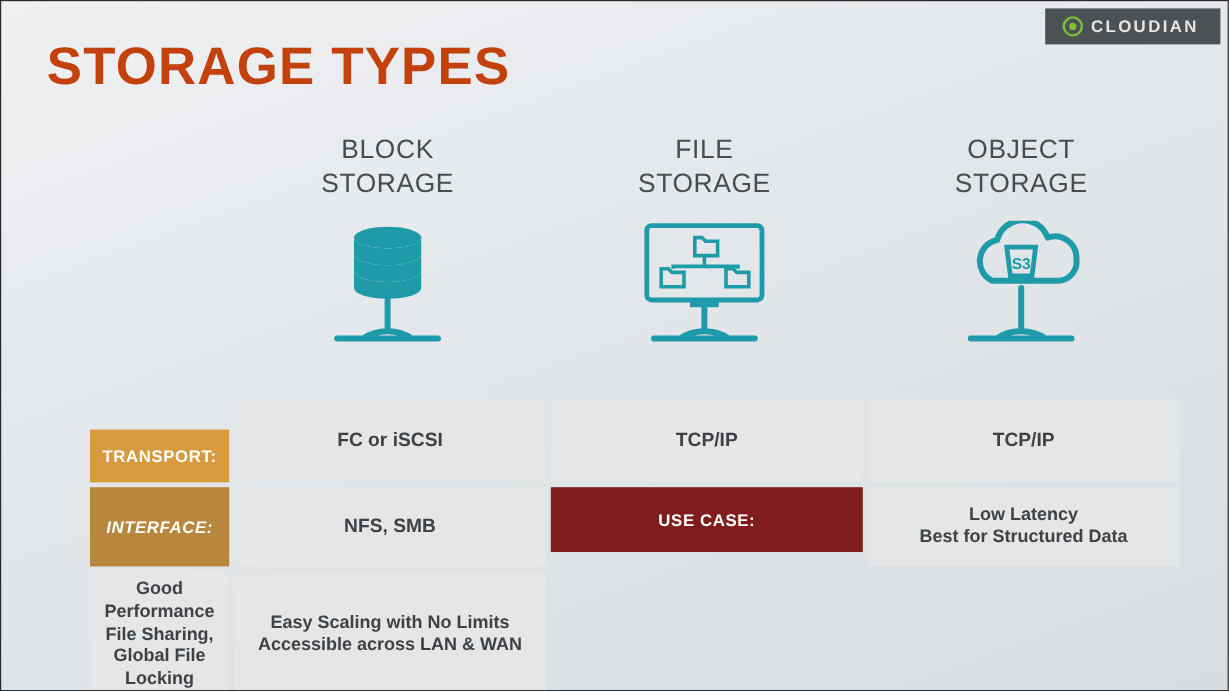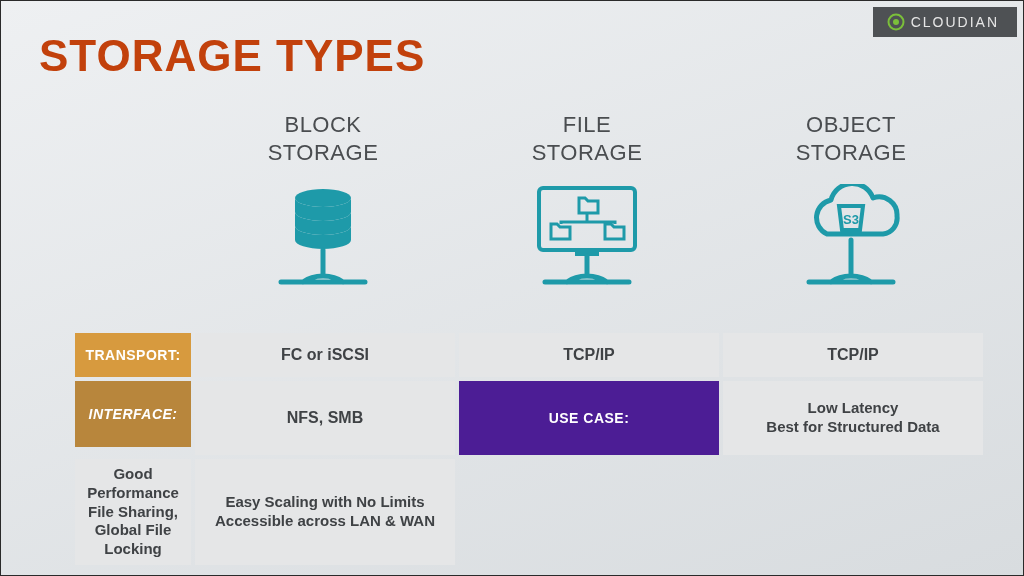--- a/index.html
+++ b/index.html
@@ -10,21 +10,21 @@
     position: relative;
     border: 1px solid #2a2a2a;
     overflow: hidden;
   }
   .brand-bar {
     position: absolute; top: 6px; right: 6px;
     background: #4e5154;
     color: #e6e6e6;
     padding: 6px 18px 6px 14px;
     display: flex; align-items: center; gap: 6px;
-    font-weight: 400; letter-spacing: 2px; font-size: 14px;
+    font-weight: 700; letter-spacing: 2px; font-size: 14px;
   }
   .brand-bar svg { display:block; }
   .title {
     position: absolute; left: 38px; top: 30px;
     font-size: 44px; font-weight: 800; color: #c2410c;
     letter-spacing: 1px;
   }
   .cols {
     position: absolute; left: 190px; top: 110px; right: 40px;
     display: flex;
@@ -38,23 +38,23 @@
     display: grid;
     grid-template-columns: 116px 1fr 1fr 1fr;
     grid-auto-rows: auto;
     gap: 4px 4px;
   }
   .rowlabel {
     color: #fff; font-weight:800; font-size:14px;
     display:flex; align-items:center; justify-content:center;
     letter-spacing:0.5px;
   }
-  .rl1 { background:#d79a3e; height:44px; }
+  .rl1 { background:#d79a3e; height:44px;margin-top:25px; }
   .rl2 { background:#b8863c; height:66px;font-style:italic; }
-  .rl3 { background:#4c1d95; height:74px; }
+  .rl3 { background:#7f1d1d; height:54px; }
   .cell {
     background:#e5e6e7; color:#3f4245;
     display:flex; align-items:center; justify-content:center;
     text-align:center; font-weight:700; font-size:16px;
     padding: 6px 14px; line-height:1.25;
   }
   .cell.small { font-size:15px; }
 </style>
 </head>
 <body>

